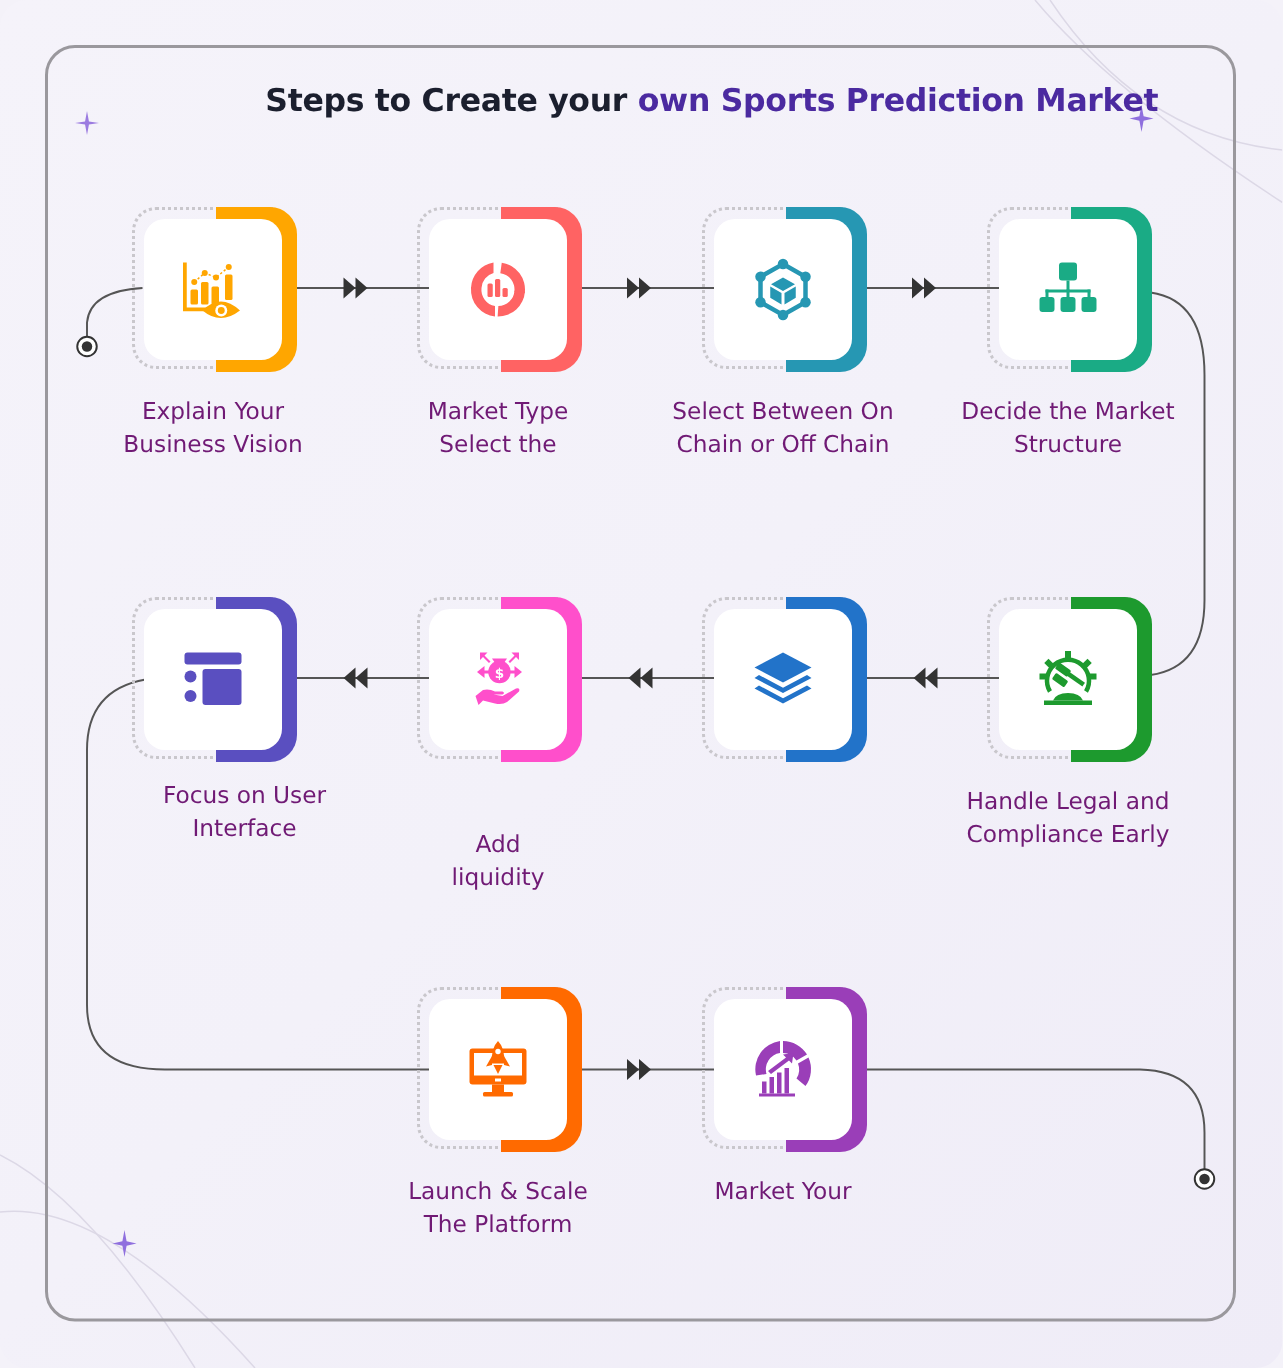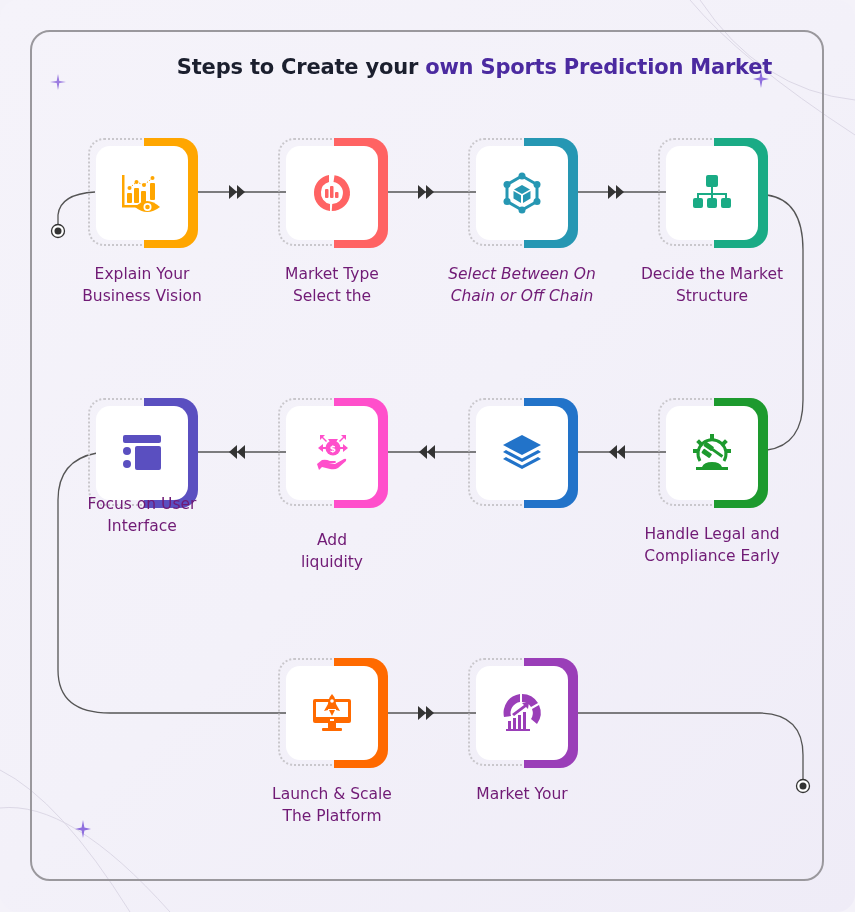--- a/index.html
+++ b/index.html
@@ -194,21 +194,21 @@
         <circle cx="22" cy="39" r="3.5"></circle>
           <circle cx="7" cy="30.5" r="3.5"></circle>
           <circle cx="7" cy="13.5" r="3.5"></circle>
         <polygon points="22,14 30,18.5 22,23 14,18.5"></polygon>
         <polygon points="13.5,20 21,24.3 21,32 13.5,27.5"></polygon>
         <polygon points="30.5,20 23,24.3 23,32 30.5,27.5"></polygon>
       </g>
     </svg>
   </div>
 </div>
-<div class="label" style="left:437px;top:263px;font-style:italic;">
+<div class="label" style="left:437px;top:263px;">
   <div>Select Between On</div>
     <div>Chain or Off Chain</div>
 </div>
 
 <div class="card" style="left:658px;top:138px;">
   <div class="dotted"></div>
   <div class="bracket" style="background:#1aab85"></div>
   <div class="face">
     <svg width="44" height="44" viewBox="0 0 44 44">
       <g fill="#1aab85">
@@ -287,40 +287,40 @@
         <path d="M38 17 L33 13 L33 21 Z"></path>
           <rect x="29" y="16" width="5" height="2"></rect>
         <path d="M10 4 L15 4 L13 6 L17 10 L16 11 L12 7 L10 9 Z"></path>
         <path d="M36 4 L31 4 L33 6 L29 10 L30 11 L34 7 L36 9 Z"></path>
         <path d="M7 33 L12 29 Q16 28 20 30 L25 30 Q27 31 25 32 L19 32 L25 33 L34 28 Q37 27 36 30 L28 37 Q25 39 20 38 L12 36 L9 39 Z"></path>
       </g>
       <text x="23" y="21" font-size="9" font-weight="bold" fill="#fff" text-anchor="middle" font-family="DejaVu Sans, sans-serif">$</text>
     </svg>
   </div>
 </div>
-<div class="label" style="left:247px;top:529px;">
+<div class="label" style="left:247px;top:552px;">
   <div>Add</div>
     <div>liquidity</div>
 </div>
 
 <div class="card" style="left:88px;top:398px;">
   <div class="dotted"></div>
   <div class="bracket" style="background:#5a4fc0"></div>
   <div class="face">
     <svg width="44" height="44" viewBox="0 0 44 44">
       <g fill="#5a4fc0">
         <rect x="3" y="4" width="38" height="8" rx="2"></rect>
         <circle cx="7" cy="20" r="4"></circle>
           <circle cx="7" cy="33" r="4"></circle>
         <rect x="15" y="15" width="26" height="24" rx="2"></rect>
       </g>
     </svg>
   </div>
 </div>
-<div class="label" style="left:57px;top:493px;">
+<div class="label" style="left:57px;top:519px;padding-left:21px;">
   <div>Focus on User</div>
     <div>Interface</div>
 </div>
 
 <div class="card" style="left:278px;top:658px;">
   <div class="dotted"></div>
   <div class="bracket" style="background:#ff6a00"></div>
   <div class="face">
     <svg width="44" height="44" viewBox="0 0 44 44">
       <g fill="#ff6a00">

